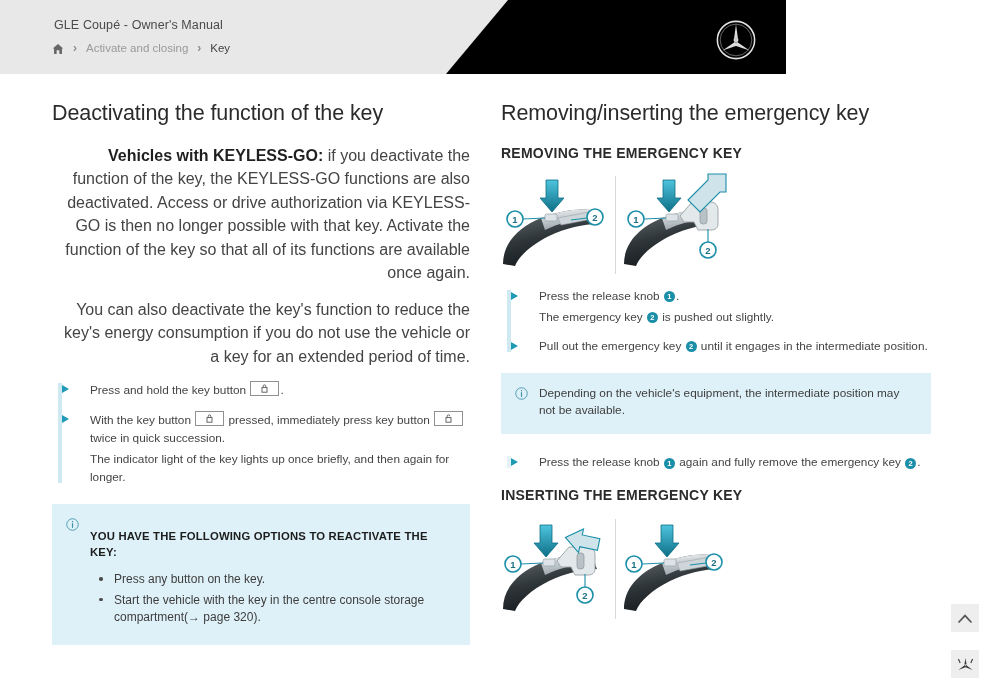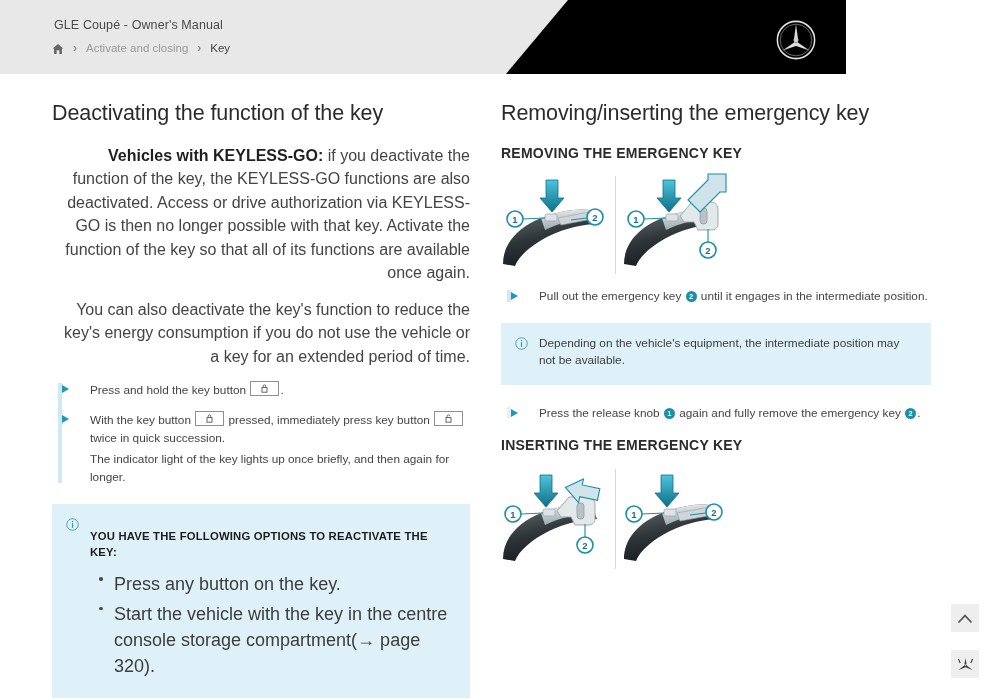--- a/index.html
+++ b/index.html
@@ -14,21 +14,21 @@
     font-family: "Liberation Sans", sans-serif;
     background: #ffffff;
     color: #333333;
     position: relative;
   }
 
   
   .header {
     position: absolute;
     top: 0; left: 0;
-    width: 846px;
+    width: 786px;
     height: 74px;
     background: #e8e8e8;
     overflow: hidden;
   }
   .header-black {
     position: absolute;
     top: 0;
     right: 0;
     width: 340px;
     height: 74px;
@@ -212,21 +212,21 @@
     line-height: 1.47;
     color: #3d3d3d;
   }
   .info-ul {
     list-style: none;
     margin-top: 11px;
     padding-left: 24px;
   }
   .info-ul li {
     position: relative;
-    font-size: 18px;
+    font-size: 12px;
     line-height: 1.47;
     color: #3d3d3d;
     margin-bottom: 3px;
   }
   .info-ul li:before {
     content: "";
     position: absolute;
     left: -15px;
     top: 6px;
     width: 3.5px; height: 3.5px;
@@ -427,20 +427,27 @@
           <line x1="86" y1="57" x2="86" y2="70" stroke="#1b8fa8" stroke-width="1.1"></line>
           <circle cx="86" cy="78" r="8" fill="#ffffff" stroke="#1b8fa8" stroke-width="1.6"></circle>
           <text x="86" y="81.6" font-family="Liberation Sans, sans-serif" font-size="9.5" font-weight="bold" fill="#1b6f85" text-anchor="middle">2</text>
         </svg>
       </div>
     </div>
 
     <div class="action-list">
       <div class="action-rail"></div>
 
+      <div class="action-item">
+        <span class="action-tri"></span>
+        <span>Press the release knob </span><span class="numbadge">1</span><span>.</span>
+        <div class="action-sub">
+          <span>The emergency key </span><span class="numbadge">2</span><span> is pushed out slightly.</span>
+        </div>
+      </div>
 
       <div class="action-item">
         <span class="action-tri"></span>
         <span>Pull out the emergency key </span><span class="numbadge">2</span><span> until it engages in the intermediate position.</span>
       </div>
     </div>
 
     <div class="infobox">
       <svg class="info-i" viewBox="0 0 14 14">
         <circle cx="7" cy="7" r="6.2" fill="none" stroke="#3a8fa6" stroke-width="0.9"></circle>

